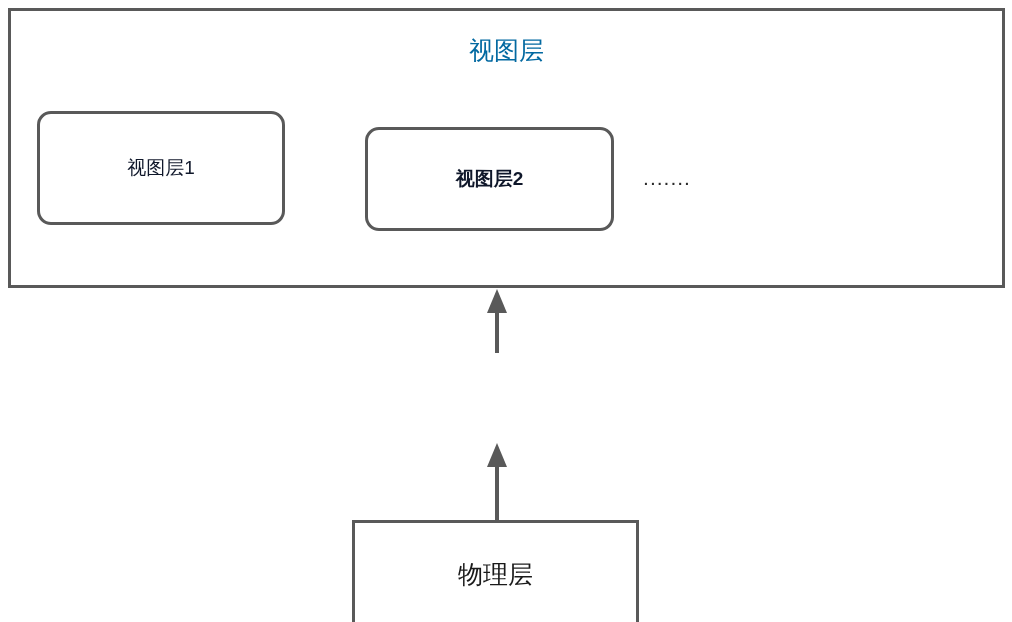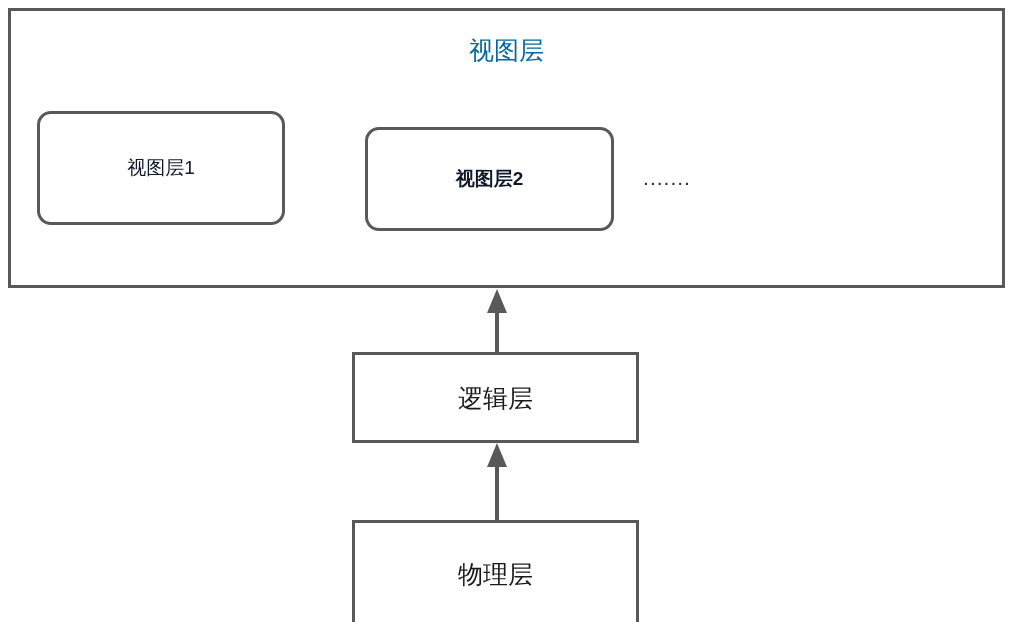--- a/index.html
+++ b/index.html
@@ -148,23 +148,20 @@
 
     <div class="ellipsis">.......</div>
 
   </div>
 
   <div class="arrow" id="arrow-logic-to-view">
     <div class="shaft"></div>
     <div class="head"></div>
   </div>
 
-  <div class="square-box" id="logic-box">
-    <span class="box-label">逻辑层</span>
-  </div>
 
   <div class="arrow" id="arrow-physical-to-logic">
     <div class="shaft"></div>
     <div class="head"></div>
   </div>
 
   <div class="square-box" id="physical-box">
     <span class="box-label">物理层</span>
   </div>
 

